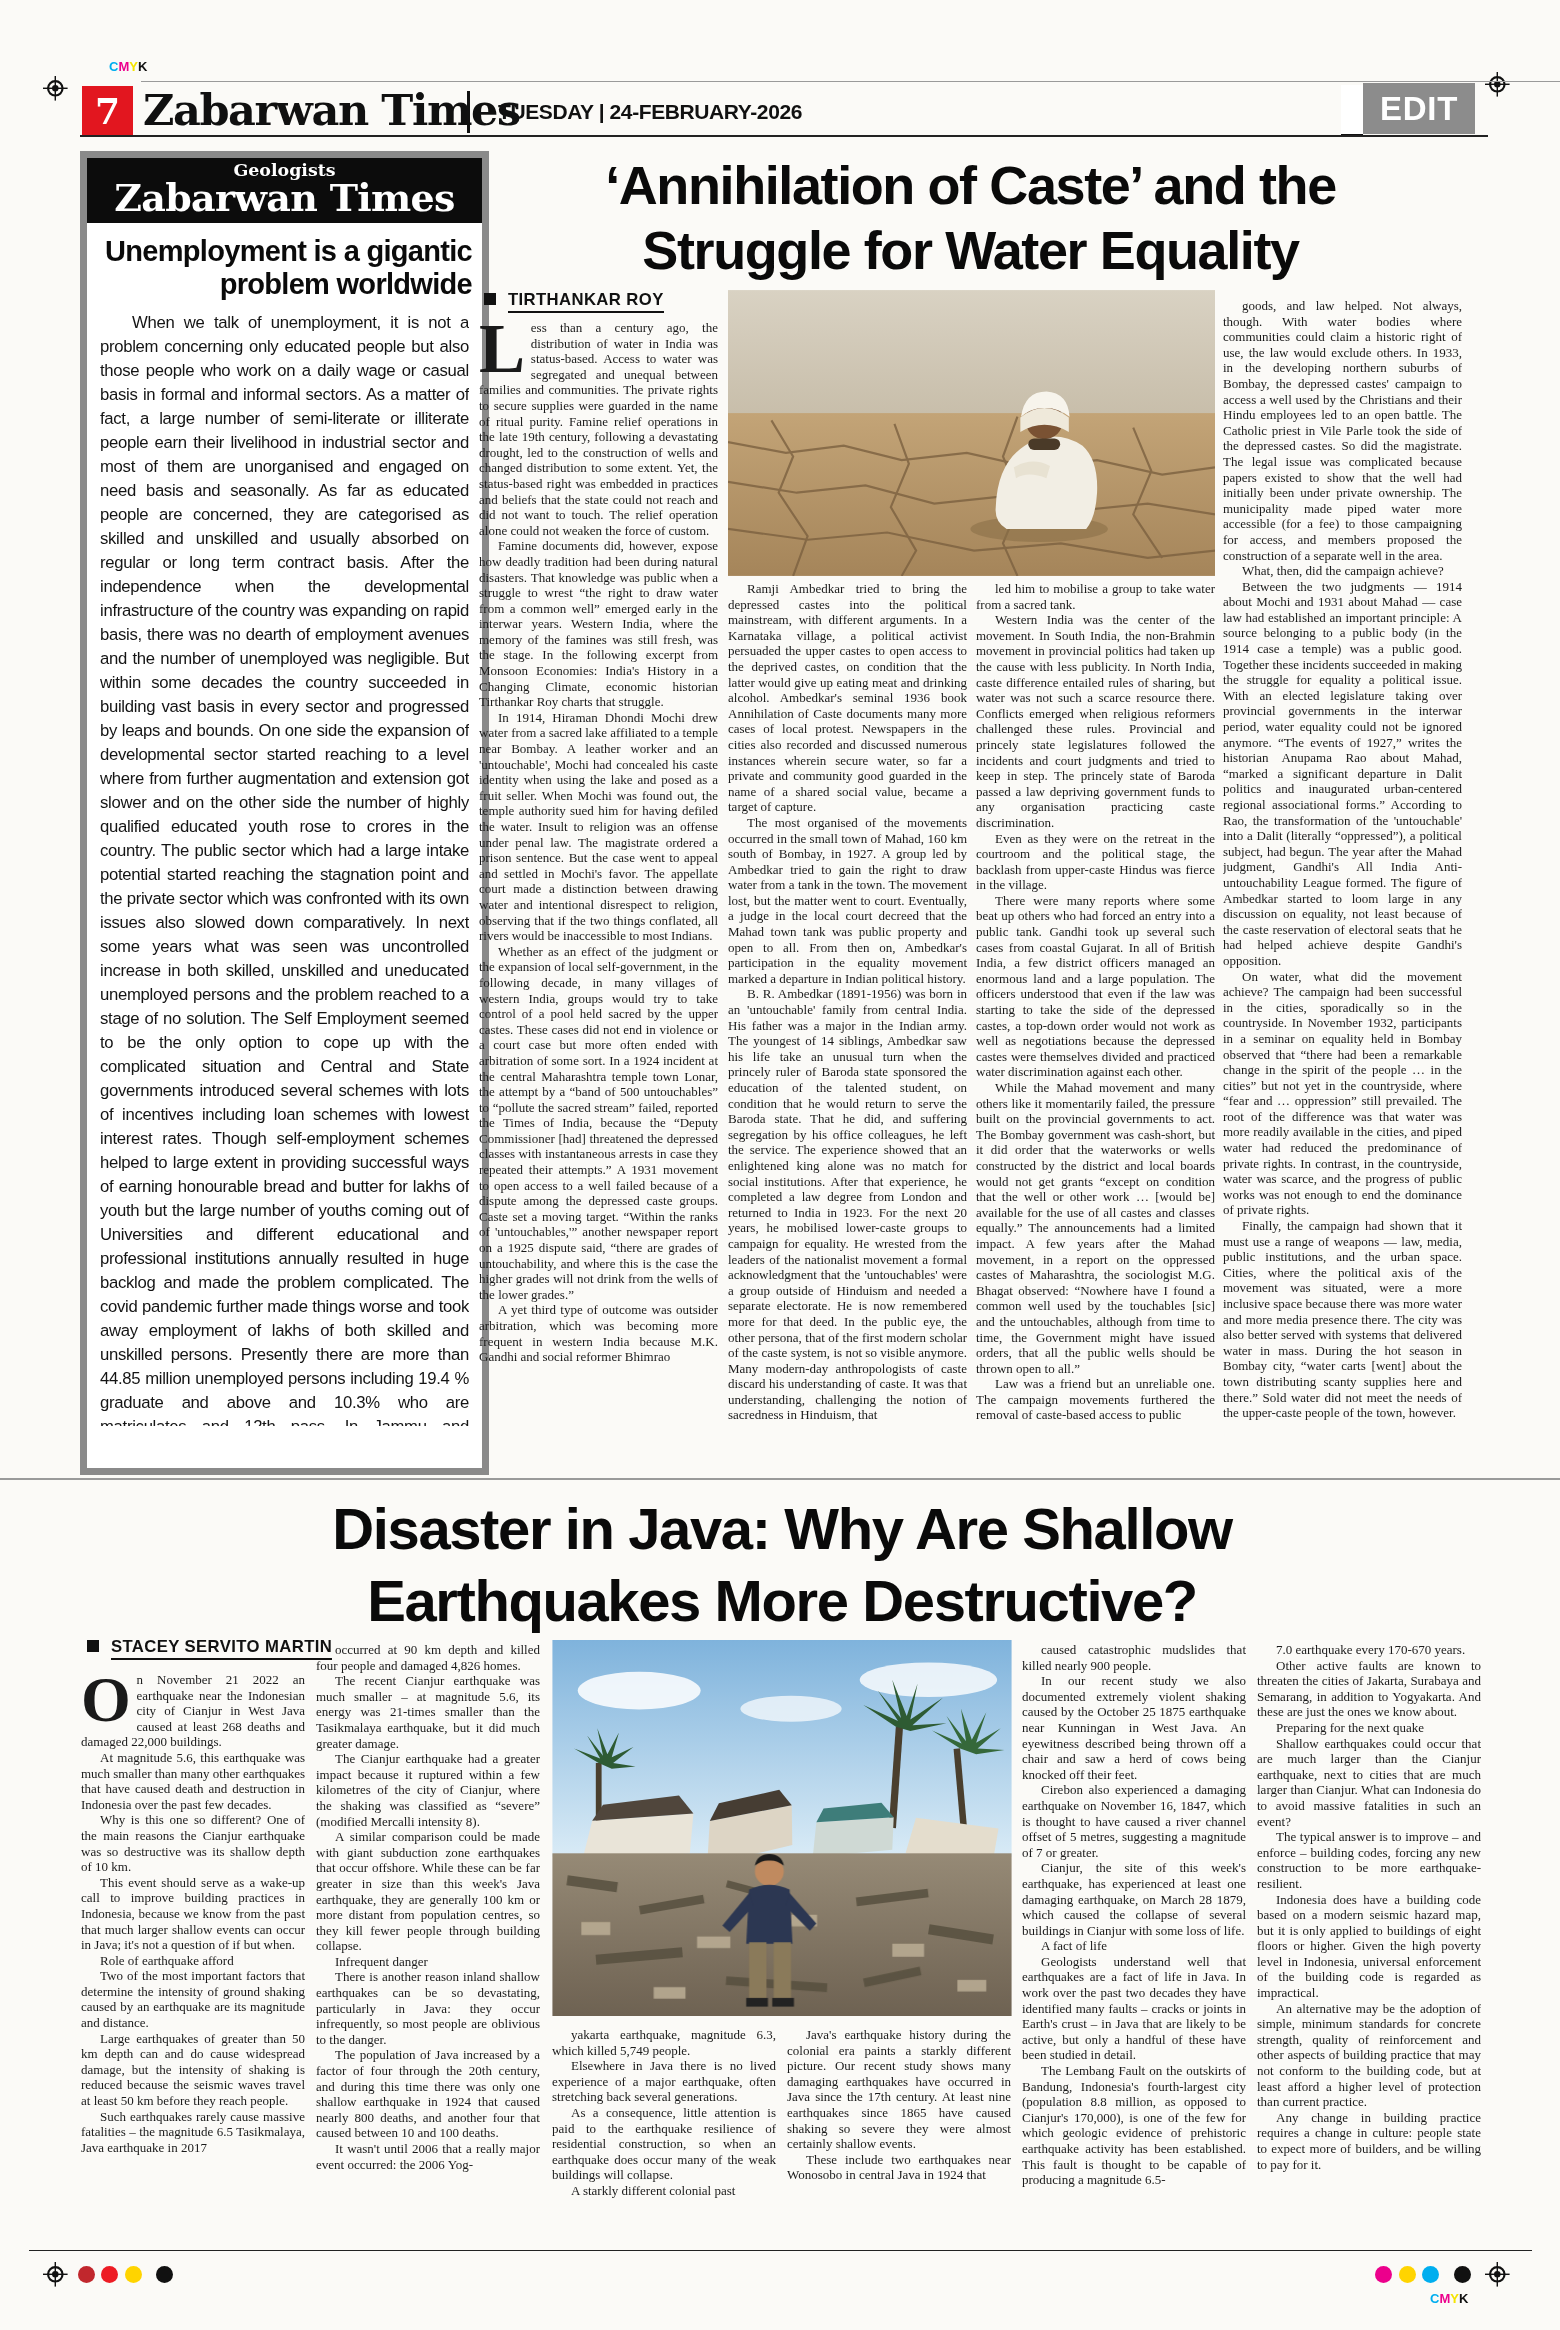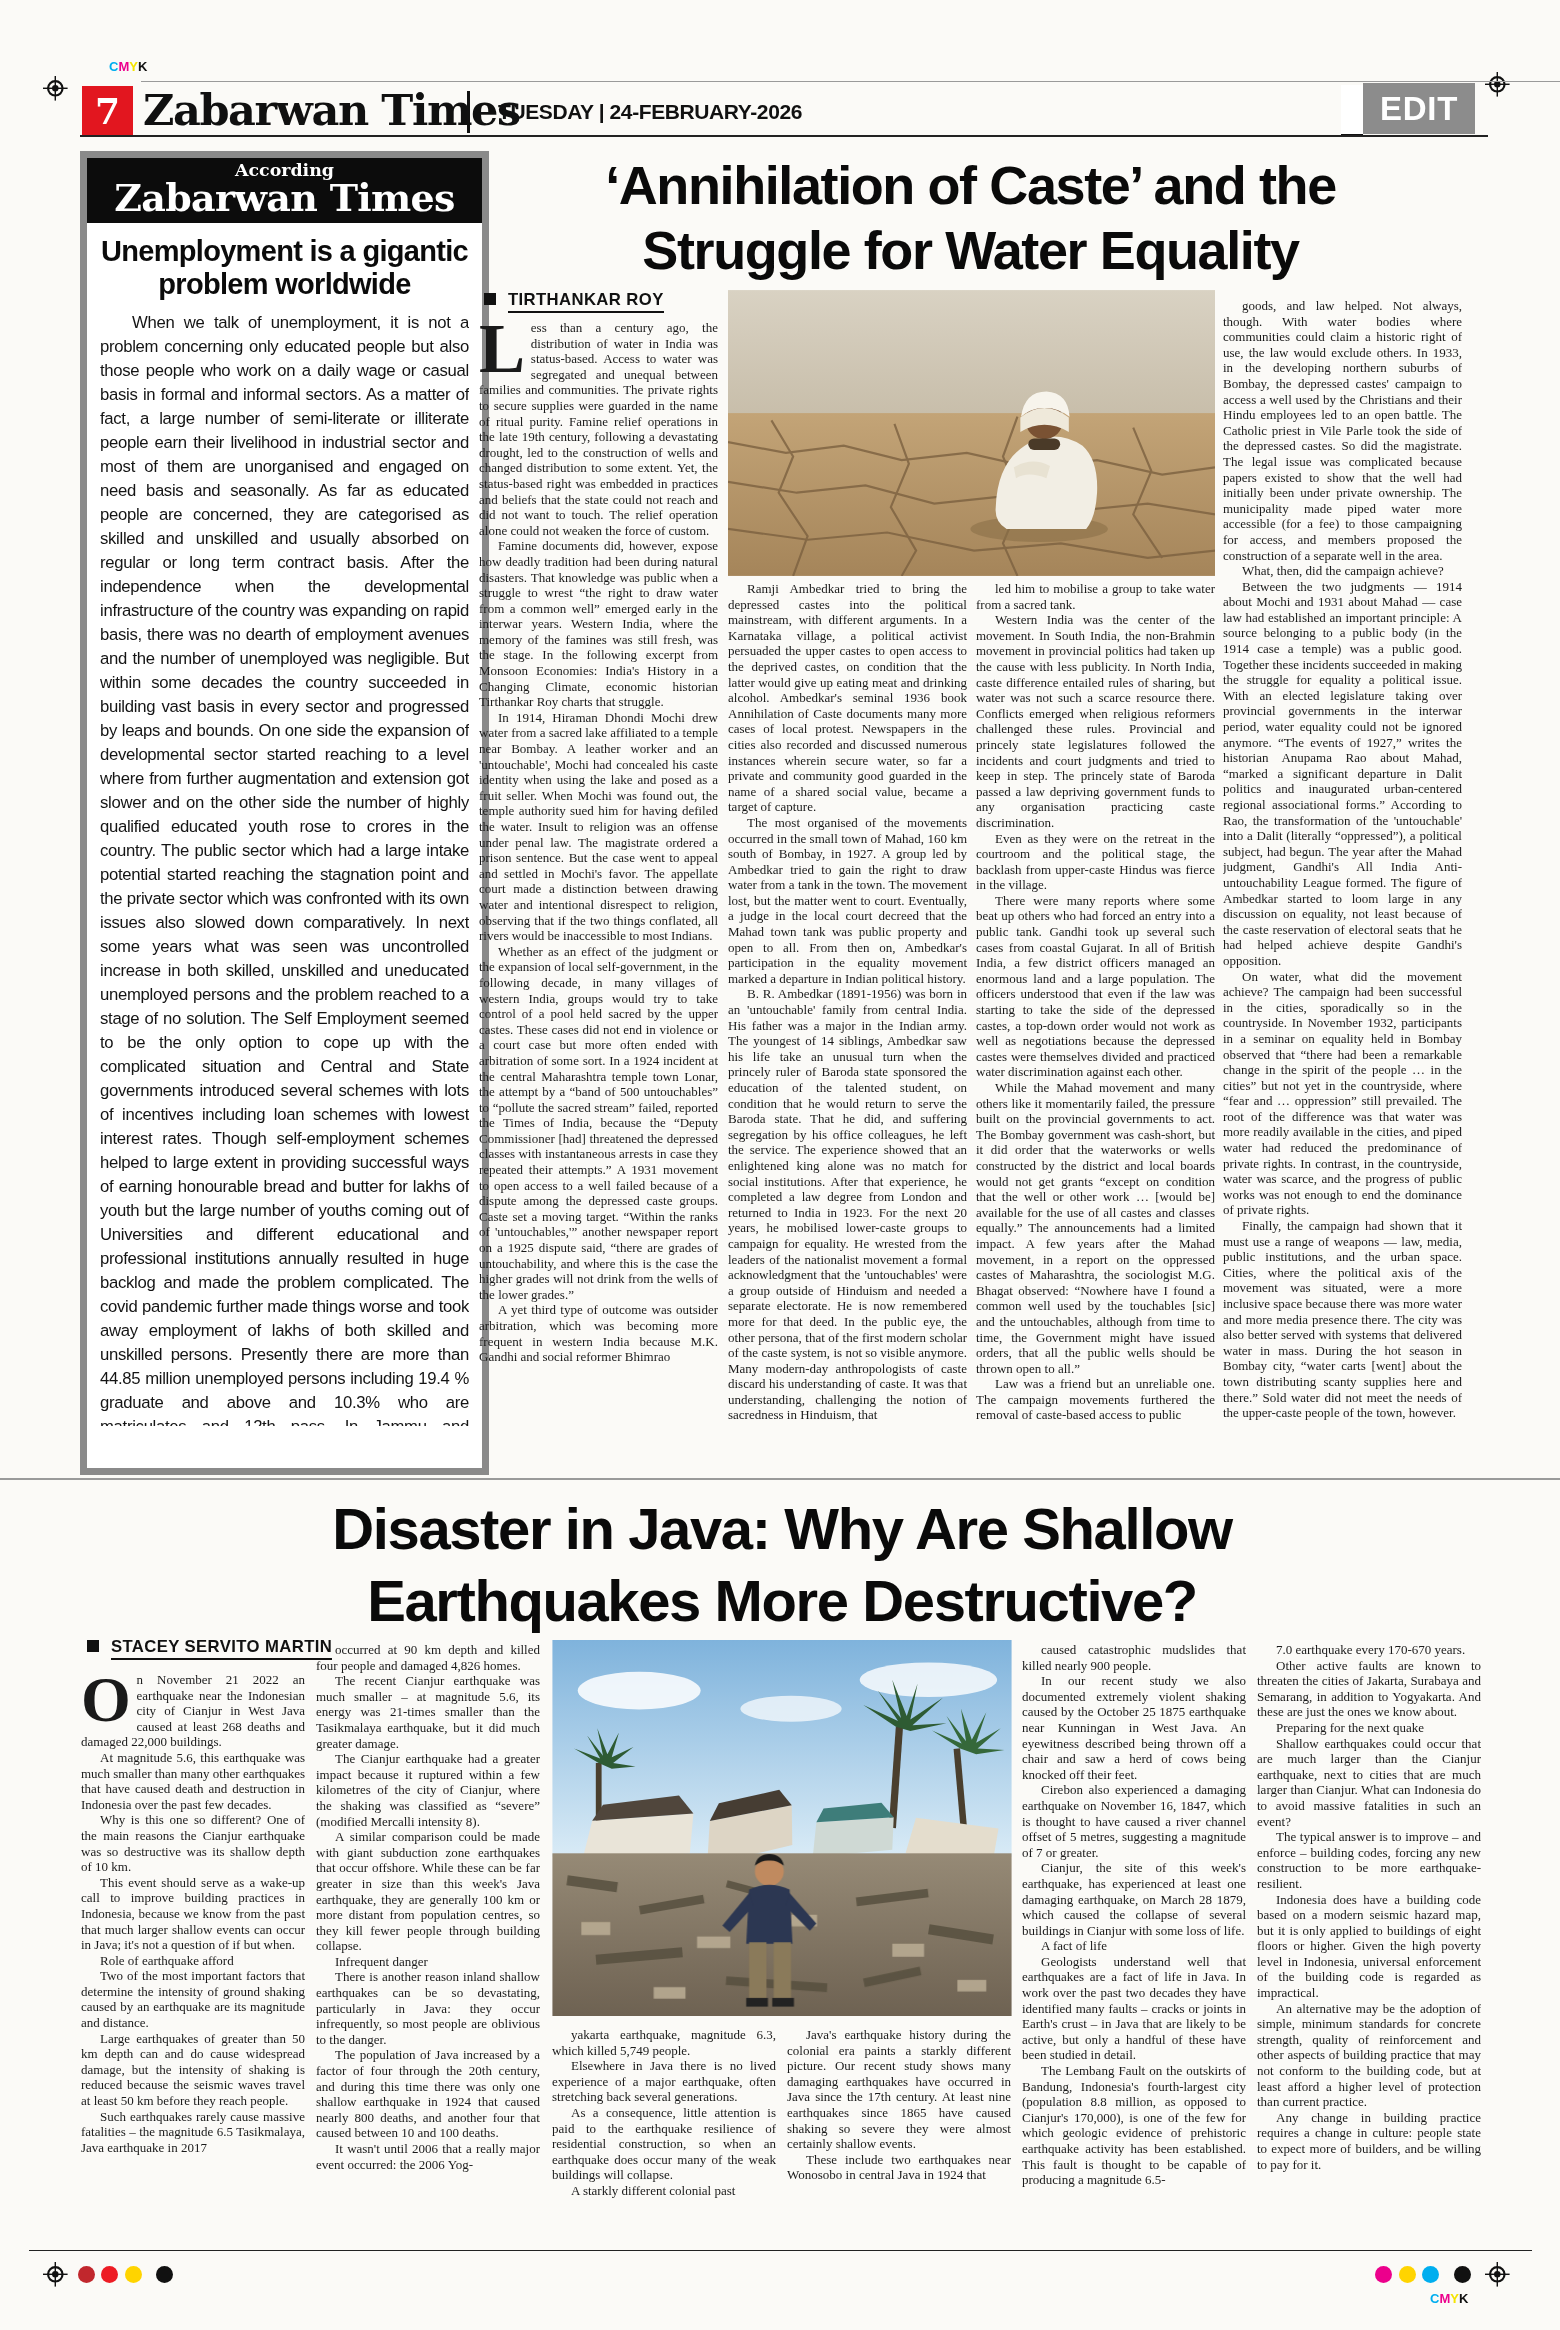--- a/index.html
+++ b/index.html
@@ -22,21 +22,21 @@
            color:#fff;font-family:"Liberation Sans",sans-serif;font-weight:800;font-size:33px;
            letter-spacing:0.7px;display:flex;align-items:center;justify-content:center}
   .cmyk{position:absolute;font-family:"Liberation Sans",sans-serif;font-weight:800;font-size:13px;letter-spacing:0}
   .cmyk span{display:inline-block}
   
   .edbox{position:absolute;left:80px;top:151px;width:395px;height:1310px;border:7.2px solid #8a8a8a;background:#fff}
   .edhead{background:#0c0c0c;color:#fff;text-align:center;padding:2.9px 0 7.2px 0}
   .edhead .small{font-family:"DejaVu Serif",serif;font-weight:bold;font-size:17.4px;display:block;line-height:19px}
   .edhead .big{font-family:"DejaVu Serif",serif;font-weight:bold;font-size:38px;line-height:36px;letter-spacing:-0.7px}
   .edheadline{font-family:"Liberation Sans",sans-serif;font-weight:800;font-size:29px;line-height:33px;
-           text-align:center;margin:11.6px 10px 10px 10px;letter-spacing:-0.7px;color:#0b0b0b}
+           text-align:right;margin:11.6px 10px 10px 10px;letter-spacing:-0.7px;color:#0b0b0b}
   .edbody{font-family:"Liberation Sans",sans-serif;font-size:16.7px;line-height:24px;letter-spacing:-0.3px;
            text-align:justify;margin:0 13px;height:1115px;overflow:hidden}
   .edbody p{margin:0;text-indent:32px}
   
   .headline{position:absolute;font-family:"Liberation Sans",sans-serif;font-weight:800;color:#0a0a0a;
            text-align:center;letter-spacing:-1.4px}
   .byline{position:absolute;font-family:"Liberation Sans",sans-serif;font-weight:800;font-size:16.7px;color:#111}
   .byline .sq{display:inline-block;width:12.3px;height:12.3px;background:#111;margin-right:11.6px}
   .byline .nm{border-bottom:2.2px solid #111;padding-bottom:2.2px;letter-spacing:0.4px}
   
@@ -80,21 +80,21 @@
   <div class="pagenum">7</div>
   <div class="masthead-title">Zabarwan Times</div>
   <div class="mast-sep"></div>
   <div class="dateline">TUESDAY | 24-FEBRUARY-2026</div>
   <div class="edit-notch"></div>
   <div class="edit-tab">EDIT</div>
   <div class="rule" style="left:80px;top:135px;width:1408px;height:2.2px"></div>
 
   <div class="edbox">
     <div class="edhead">
-      <span class="small">According</span>
+      <span class="small">Geologists</span>
       <span class="big">Zabarwan Times</span>
     </div>
     <div class="edheadline">
       <div>Unemployment is a gigantic</div>
       <div>problem worldwide</div>
     </div>
     <div class="edbody">
       <p>When we talk of unemployment, it is not a problem concerning only educated people but also those people who work on a daily wage or casual basis in formal and informal sectors. As a matter of fact, a large number of semi-literate or illiterate people earn their livelihood in industrial sector and most of them are unorganised and engaged on need basis and seasonally. As far as educated people are concerned, they are categorised as skilled and unskilled and usually absorbed on regular or long term contract basis. After the independence when the developmental infrastructure of the country was expanding on rapid basis, there was no dearth of employment avenues and the number of unemployed was negligible. But within some decades the country succeeded in building vast basis in every sector and progressed by leaps and bounds. On one side the expansion of developmental sector started reaching to a level where from further augmentation and extension got slower and on the other side the number of highly qualified educated youth rose to crores in the country. The public sector which had a large intake potential started reaching the stagnation point and the private sector which was confronted with its own issues also slowed down comparatively. In next some years what was seen was uncontrolled increase in both skilled, unskilled and uneducated unemployed persons and the problem reached to a stage of no solution. The Self Employment seemed to be the only option to cope up with the complicated situation and Central and State governments introduced several schemes with lots of incentives including loan schemes with lowest interest rates. Though self-employment schemes helped to large extent in providing successful ways of earning honourable bread and butter for lakhs of youth but the large number of youths coming out of Universities and different educational and professional institutions annually resulted in huge backlog and made the problem complicated. The covid pandemic further made things worse and took away employment of lakhs of both skilled and unskilled persons. Presently there are more than 44.85 million unemployed persons including 19.4 % graduate and above and 10.3% who are matriculates and 12th pass. In Jammu and Kashmir, itself there are over 6 lakh educated unemployed persons as on date. Despite several measures on official level to provide more employment opportunities, the population explosion and subsequent enhancement in unemployment levels including aftermath of covid, the problem remains daunting and challenging. Though most of the employment providing sectors have squeezed but still there is one sector where a ray of hope exists and that is the tourism sector. This sector has potential of providing great employment opportunities provided peace and stability is in place and all negative energies are dispensed with.</p>
     </div>
   </div>

